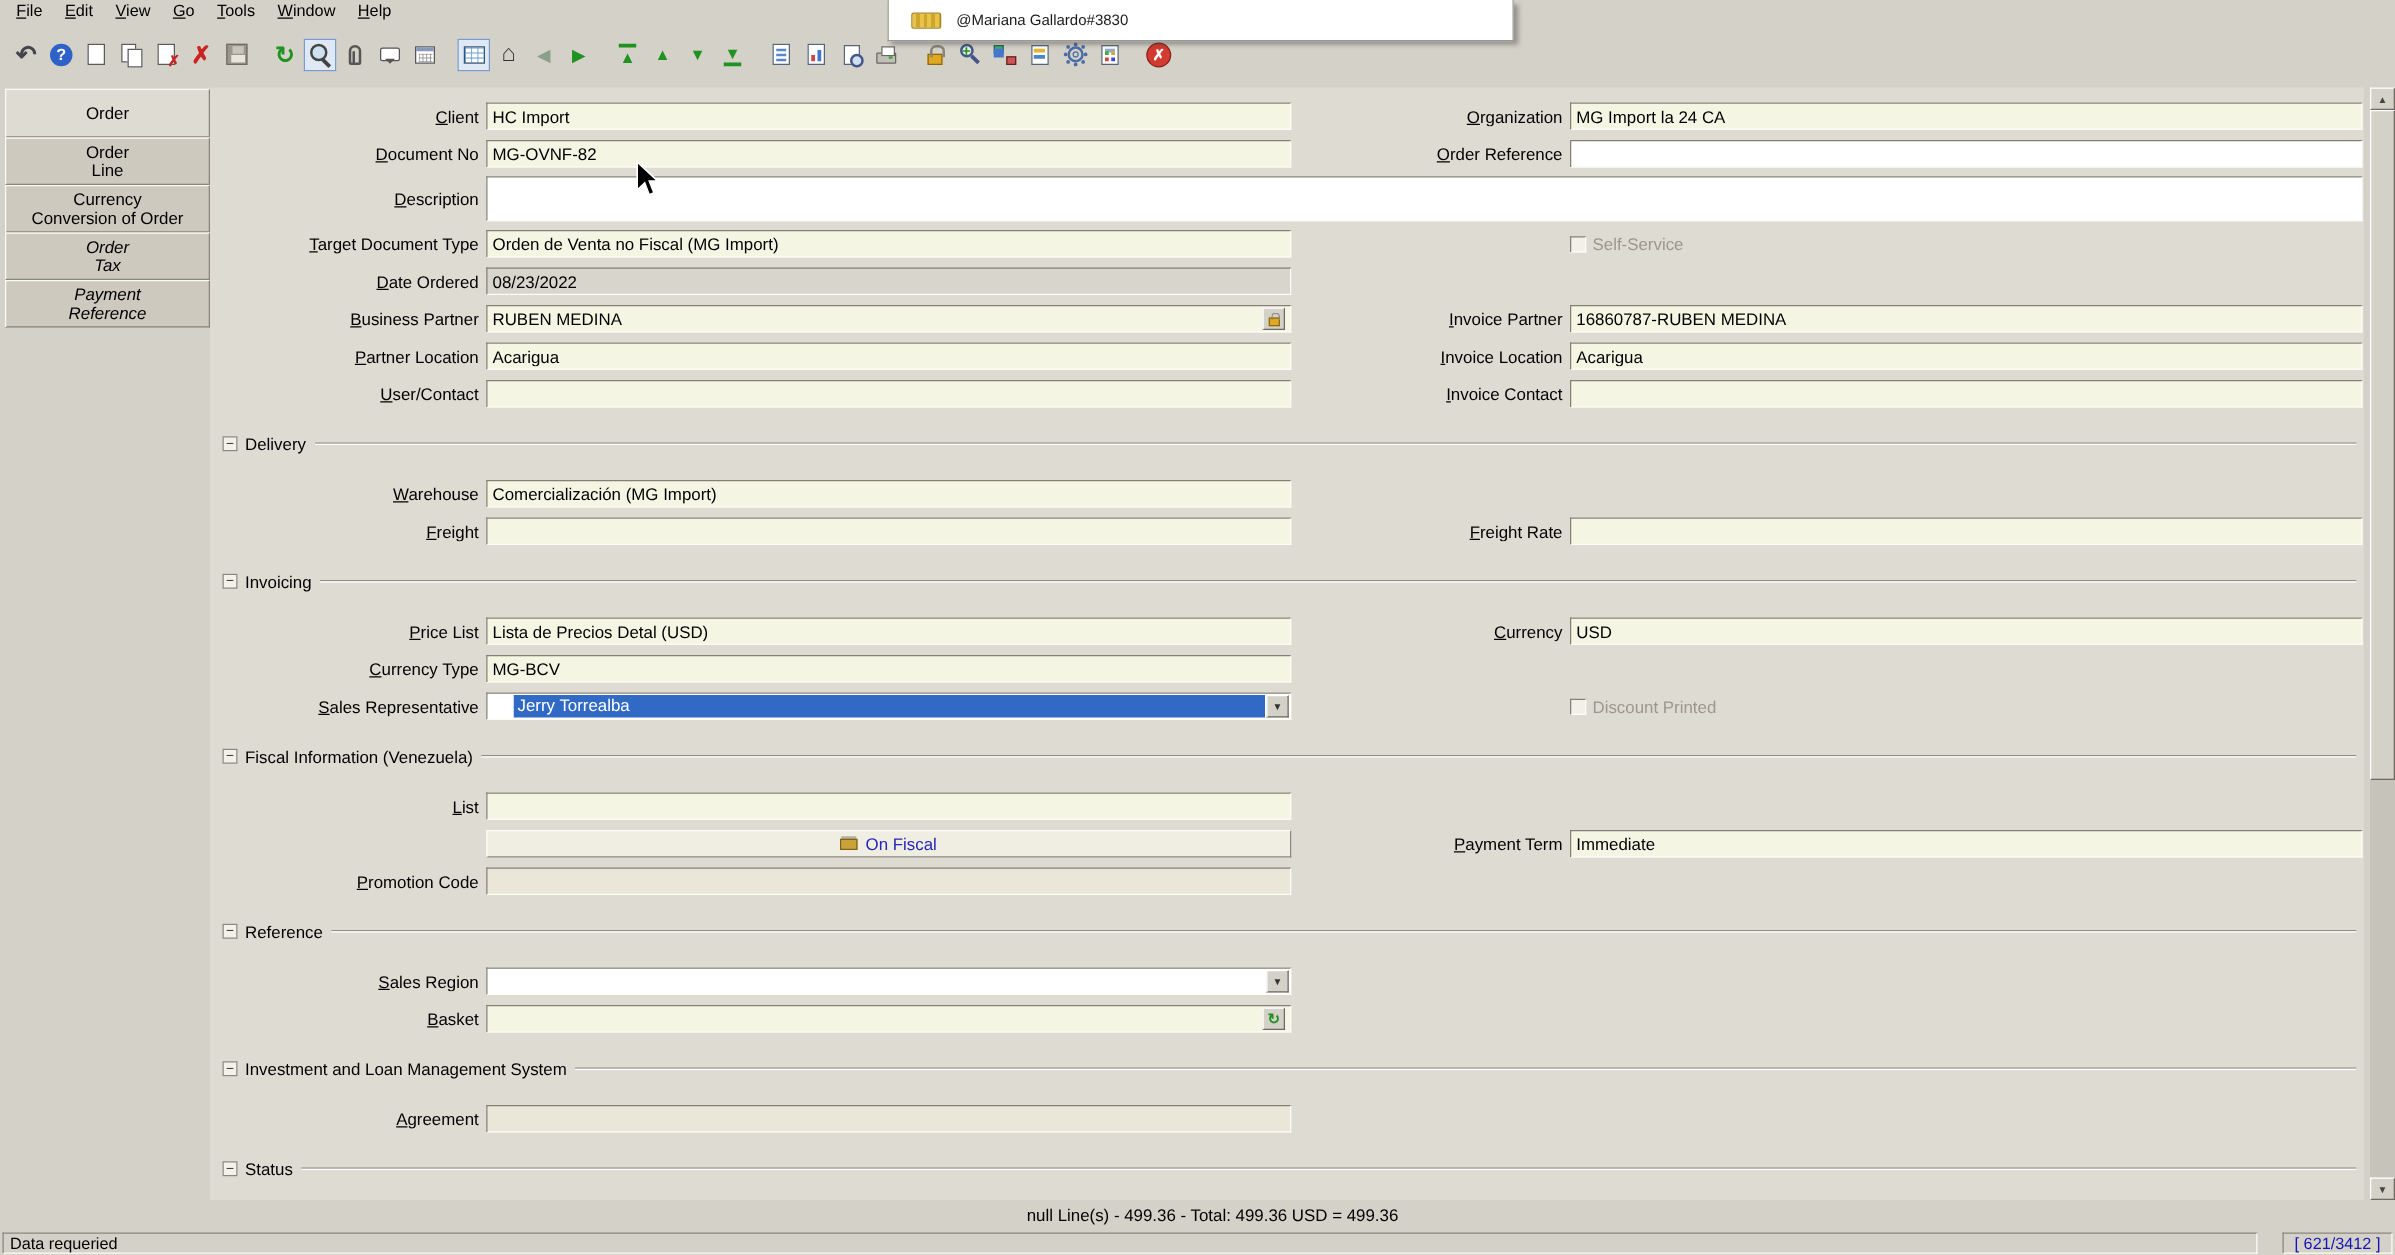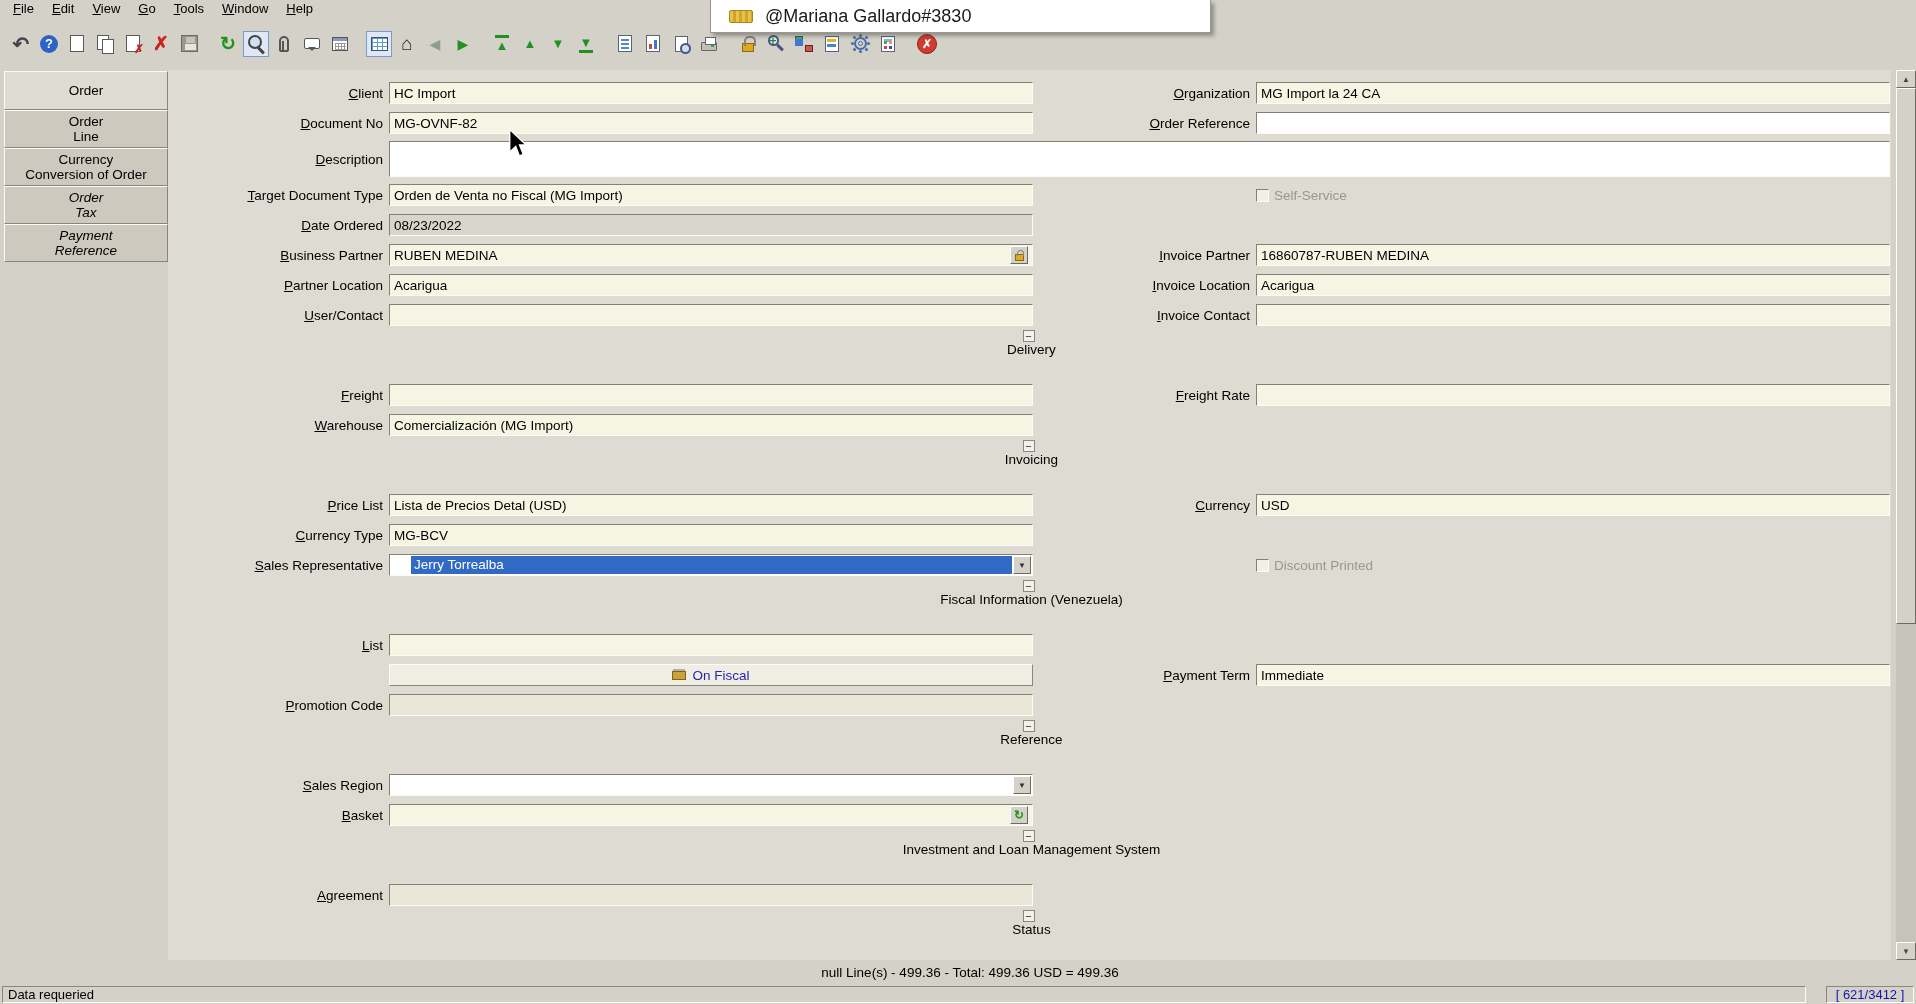--- a/index.html
+++ b/index.html
@@ -99,21 +99,21 @@
     box-shadow:5px 0 0 #4444cc, 0 -5px 0 #44aa44, 5px -5px 0 #ccaa44; }
   .ic-exit { width:20px; height:20px; border-radius:50%; background:#d23b2f; border:1px solid #8a1f18; }
   .ic-exit::before { content:"✗"; color:#fff; font-weight:bold; font-size:12px; }
 
   
   .notif { position:absolute; left:710px; top:0; width:501px; height:33px; background:#fff;
     border:1px solid #9a978e; border-top:none; box-shadow:3px 3px 4px rgba(60,60,60,.45);
     display:flex; align-items:center; padding-left:18px; z-index:40; }
   .notif-icon { width:24px; height:13px; border:1px solid #a8851e; border-radius:2px;
     background:repeating-linear-gradient(90deg,#e8c34a 0 3px,#d0a52c 3px 6px); margin-right:12px; }
-  .notif-text { font-size:18px; color:#1a1a1a; }
+  .notif-text { font-size:12px; color:#1a1a1a; }
 
   
   .sidebar { position:absolute; left:4px; top:71px; width:164px; z-index:2; }
   .tab { width:164px; min-height:38px; display:flex; align-items:center; justify-content:center;
     text-align:center; font-size:13.5px; background:#cdc9bf; padding:2px 4px;
     border:1px solid; border-color:#fbfaf5 #89857b #89857b #fbfaf5; white-space:pre-line; cursor:default; }
   .tab.active { background:#dedbd2; min-height:39px; }
   .tab.italic { font-style:italic; }
 
   
@@ -154,21 +154,21 @@
   .checkbox { width:13px; height:13px; background:#f2f0e8; border:1px solid;
     border-color:#848076 #fdfcf7 #fdfcf7 #848076; flex:none; }
   .cblabel { color:#9b978c; margin-left:5px; }
 
   .credit-btn { height:22px; width:100%; background:#f0eee2; border:1px solid;
     border-color:#fdfcf7 #8a877d #8a877d #fdfcf7; display:flex; align-items:center;
     justify-content:center; gap:6px; color:#2525b8; cursor:default; }
   .credit-icon { width:14px; height:9px; background:#c9a33a; border:1px solid #7d6418;
     box-shadow:0 -3px 0 -1px #b5b0a5; display:inline-block; }
 
-  .srow { height:50px; display:flex; align-items:center; padding:0 6px 0 10px;flex-direction:column; }
+  .srow { height:50px; display:flex; align-items:center; padding:0 6px 0 10px; }
   .collapse-box { width:12px; height:12px; border:1px solid #8a8780; background:#f2f1ea;
     display:flex; align-items:center; justify-content:center; margin-right:6px; flex:none; }
   .collapse-box::before { content:"−"; font-size:11px; line-height:1; color:#333; }
   .stitle { white-space:nowrap; }
   .sline { flex:1; height:2px; border-top:1px solid #908d82; border-bottom:1px solid #ffffff; margin-left:7px; }
 
   
   .vscroll { position:absolute; left:1896px; top:70px; width:20px; height:890px;
     background:#c6c3ba; display:flex; flex-direction:column; }
   .sb-btn { height:18px; width:100%; background:#d4d1c8; border:1px solid;
@@ -408,34 +408,34 @@
       </div>
   </div>
 
   <div class="srow">
     <span class="collapse-box"></span>
     <span class="stitle">Delivery</span>
     <span class="sline"></span>
   </div>
 
   <div class="frow">
+    <div class="flabel"><u>W</u>arehouse</div>
+    <div class="fld">
+        <span class="fval">Comercialización (MG Import)</span>
+      </div>
+  </div>
+
+  <div class="frow">
     <div class="flabel"><u>F</u>reight</div>
     <div class="fld">
         <span class="fval"></span>
       </div>
     <div class="flabel"><u>F</u>reight Rate</div>
     <div class="fld">
         <span class="fval"></span>
-      </div>
-  </div>
-
-  <div class="frow">
-    <div class="flabel"><u>W</u>arehouse</div>
-    <div class="fld">
-        <span class="fval">Comercialización (MG Import)</span>
       </div>
   </div>
 
   <div class="srow">
     <span class="collapse-box"></span>
     <span class="stitle">Invoicing</span>
     <span class="sline"></span>
   </div>
 
   <div class="frow">

